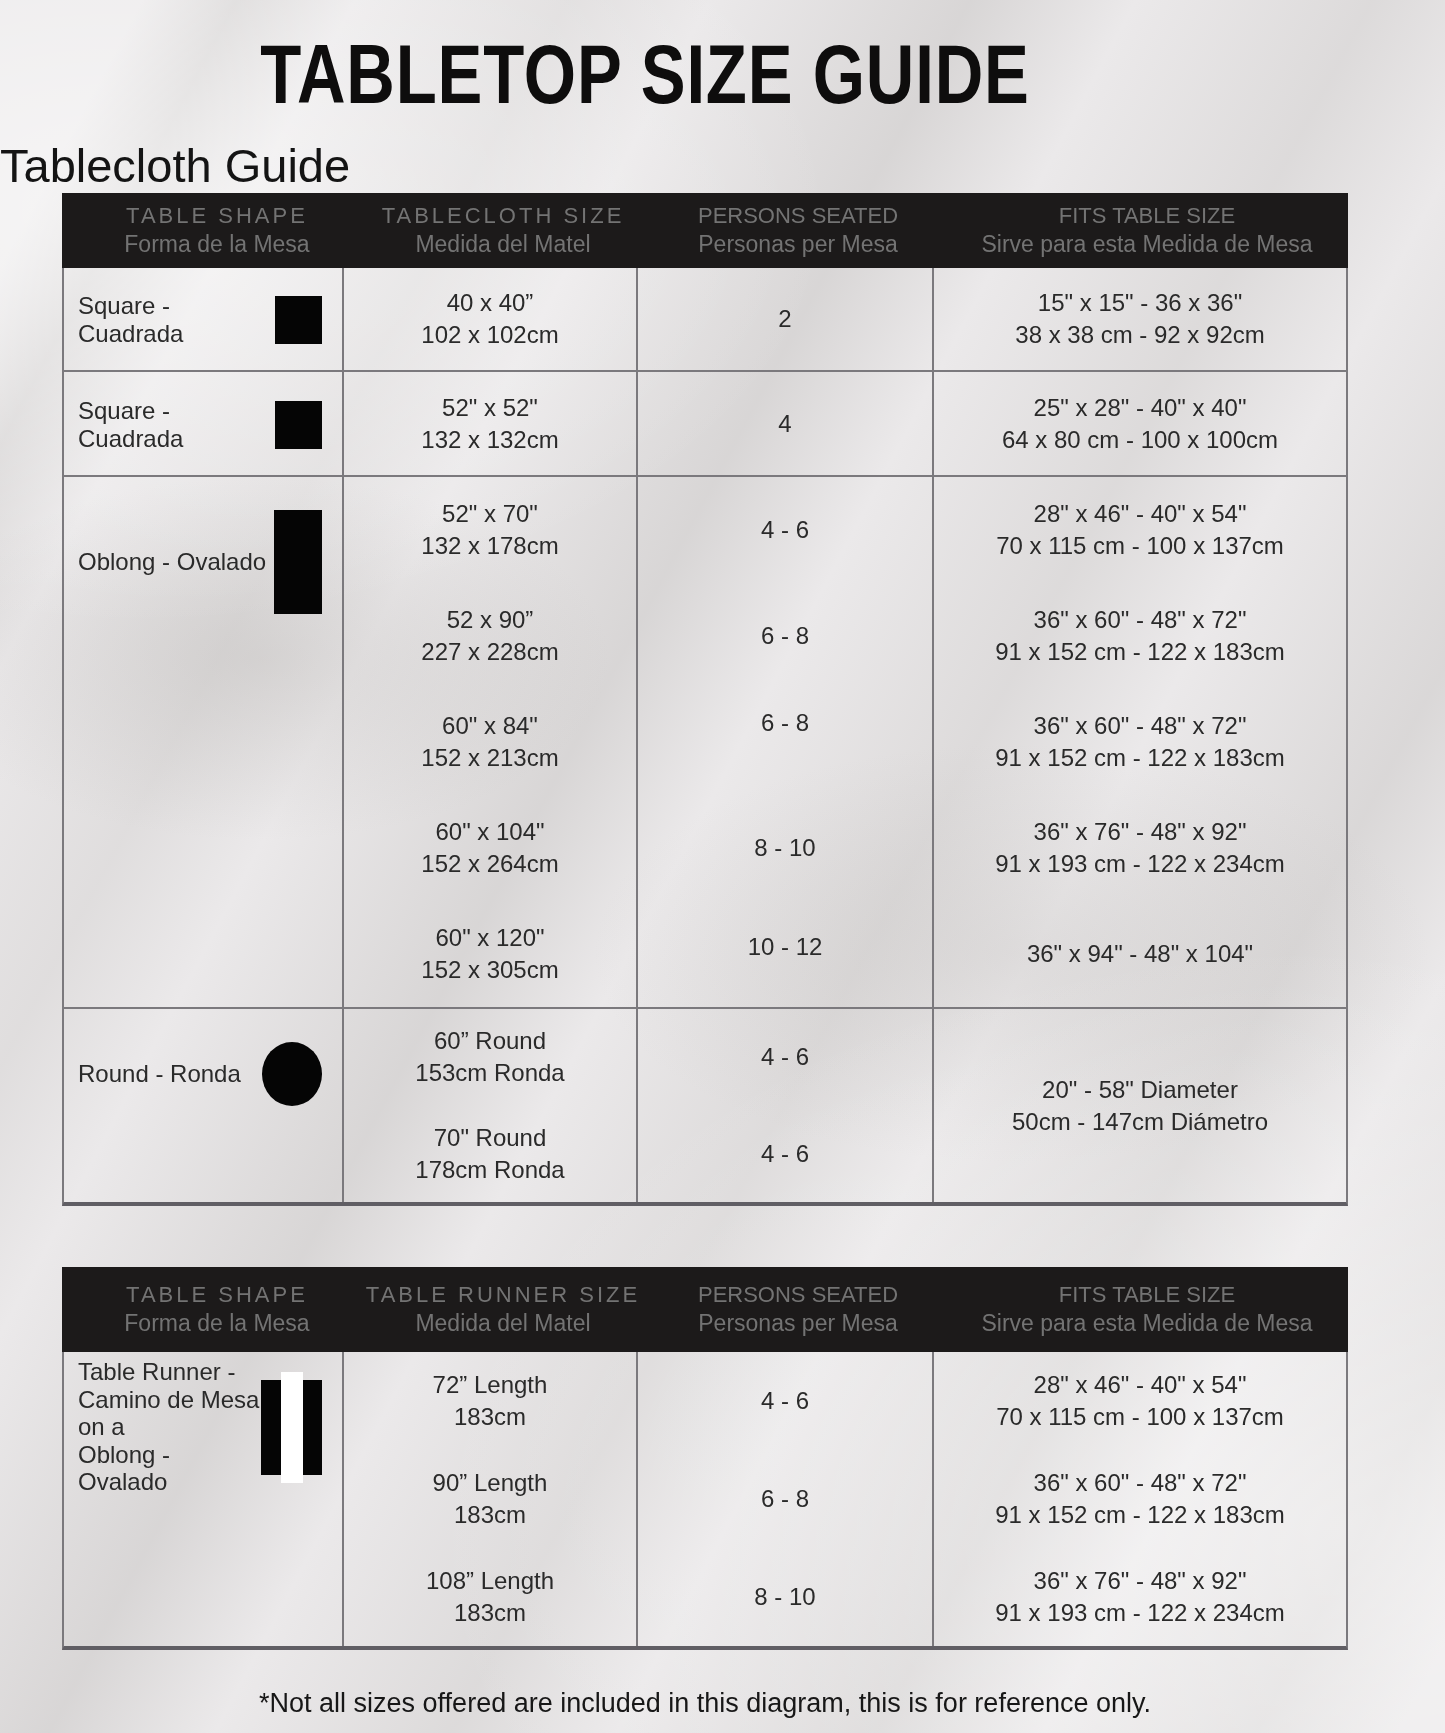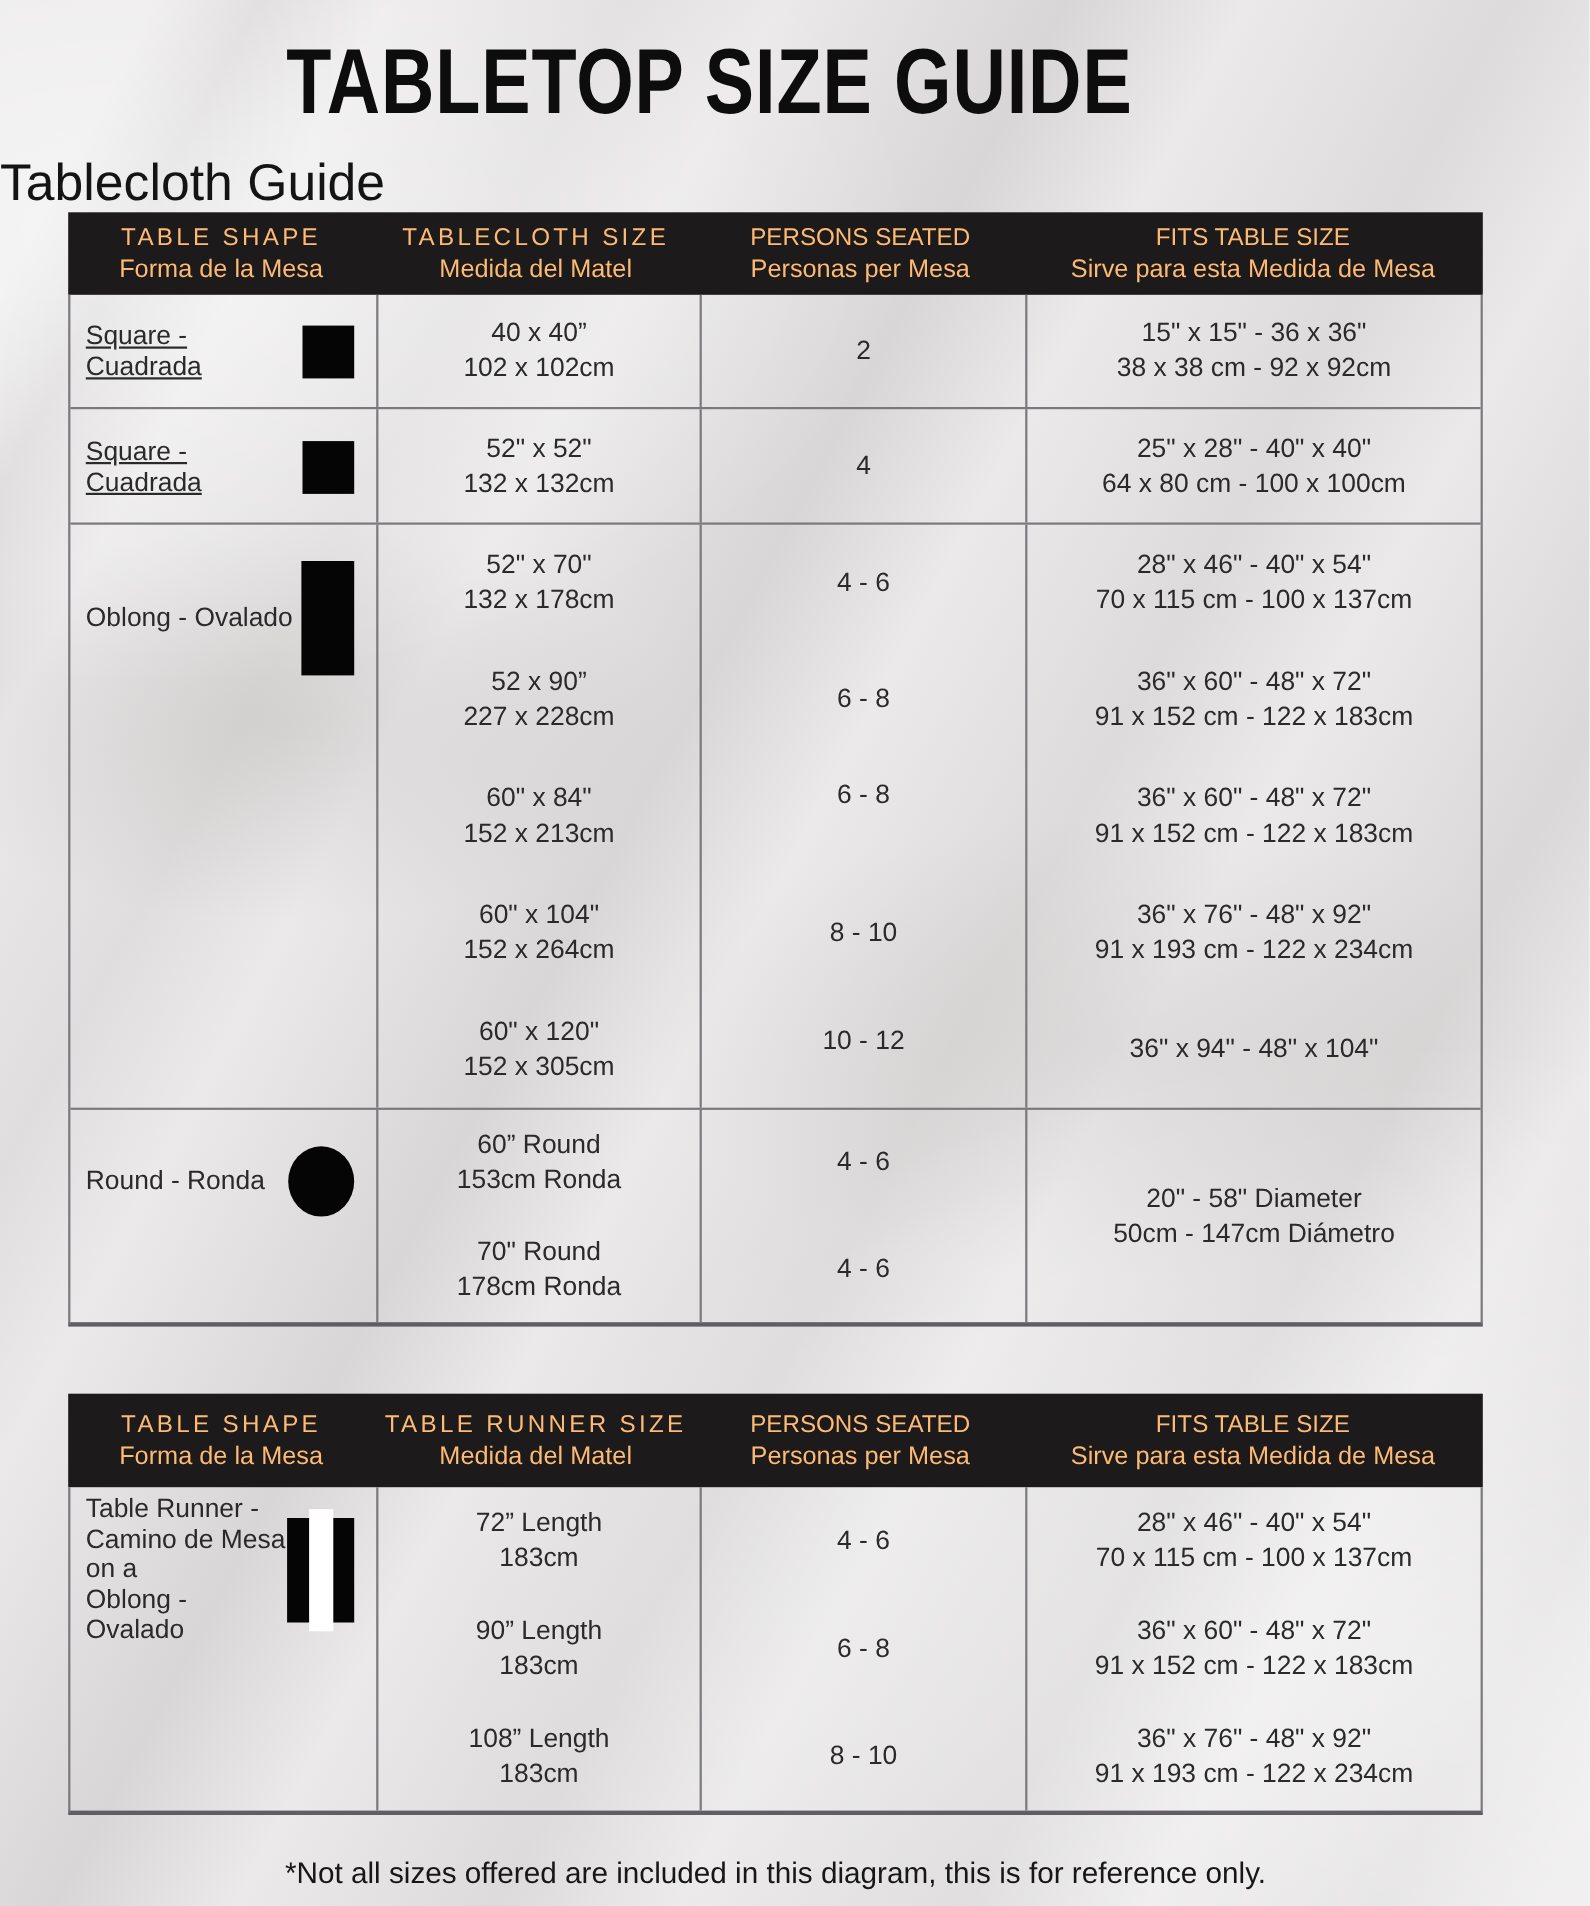--- a/index.html
+++ b/index.html
@@ -26,39 +26,39 @@
     position:absolute;left:0;width:1290px;text-align:left;
     font-size:47px;color:#141414;white-space:nowrap;
   }
   .sub2{
     position:absolute;left:62px;width:1286px;text-align:center;
     font-size:47px;color:#141414;white-space:nowrap;
   }
   .gtable{position:absolute;left:62px;width:1286px;}
   .thead{
     display:grid;grid-template-columns:278px 294px 296px auto;
-    background:#1c1a1a;color:#fdba74;align-items:center;
+    background:#1c1a1a;color:#737373;align-items:center;padding-left:16px;
   }
   .th{text-align:center;line-height:1.25;}
   .the{font-size:22px;}
   .sp{letter-spacing:3px;}
   .ths{font-size:23px;}
   .tbody{
     border:2px solid #7b797d;border-top:none;border-bottom:4px solid #605e64;
     box-sizing:border-box;
   }
   .sec{display:grid;grid-template-columns:278px 294px 296px auto;}
   .sec + .sec{border-top:2px solid #7b797d;}
   .cell{min-width:0;}
   .cell + .cell{border-left:2px solid #7b797d;}
   .ccell{display:flex;flex-direction:column;justify-content:center;text-align:center;}
   .sr{display:flex;flex-direction:column;justify-content:center;text-align:center;}
   .sr div, .ccell div{font-size:24px;line-height:1.32;}
   .shape{display:flex;align-items:center;justify-content:space-between;
-         padding:2px 20px 0 14px;box-sizing:border-box;height:100%;text-decoration:underline;}
+         padding:2px 20px 0 14px;box-sizing:border-box;height:100%;}
   .shapewrap{display:flex;align-items:center;justify-content:space-between;
          padding:0 20px 0 14px;box-sizing:border-box;}
   .slabel{font-size:24px;line-height:1.15;text-align:left;}
   .icon{flex:none;}
   .icon.sq{width:47px;height:48px;background:#050505;}
   .icon.ob{width:48px;height:104px;background:#050505;}
   .icon.rd{width:60px;height:64px;background:#050505;border-radius:50%;}
   .icon.rn{position:relative;width:61px;height:95px;background:#050505;}
   .icon.rn .stripe{position:absolute;left:50%;transform:translateX(-50%);
          top:-8px;bottom:-8px;width:22px;background:#ffffff;}

